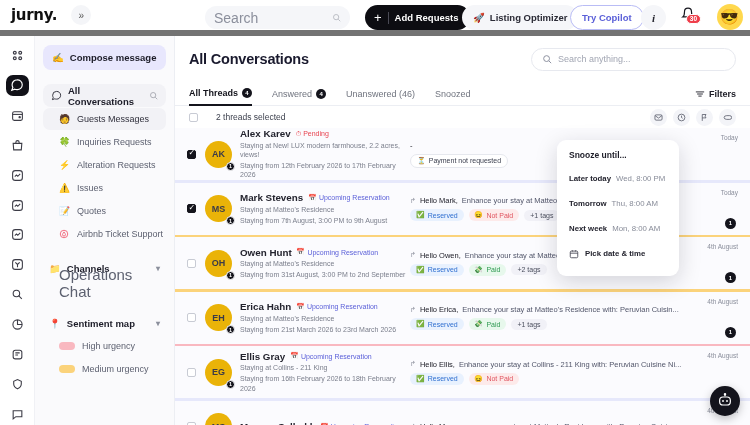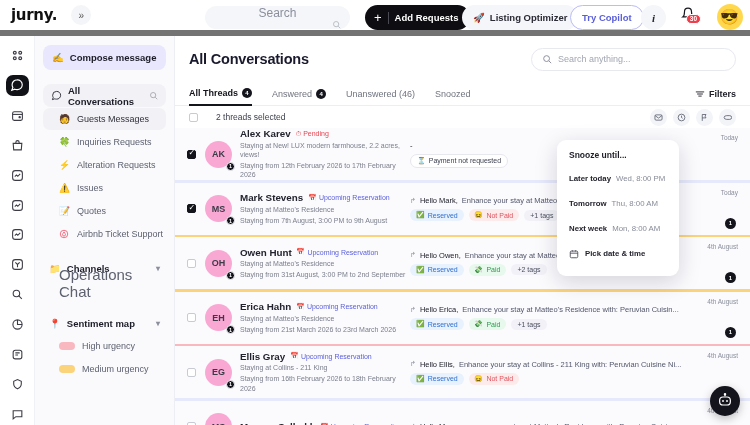--- a/index.html
+++ b/index.html
@@ -19,21 +19,21 @@
   }
   .logo { margin-left:11px; font-size:15px; font-weight:700; letter-spacing:-.3px; color:#111; font-family:"DejaVu Sans", sans-serif;}
   .collapse-btn {
     margin-left:14px; width:20px; height:20px; border-radius:50%;
     background:#f4f5f8; display:flex; align-items:center; justify-content:center;
     font-size:10px; color:#555; cursor:pointer;
   }
   .topsearch {
     position:absolute; left:205px; top:6px; width:145px; height:23px;
     background:#f5f6f9; border-radius:12px; display:flex; align-items:center;
-    padding:0 9px; font-size:12px; color:#8b8f9c;flex-direction:column;
+    padding:0 9px; font-size:14px; color:#8b8f9c;
   }
   .topsearch .sicon { margin-left:auto; opacity:.45; }
   .add-listing {
     position:absolute; left:365px; top:5px; height:25px; border-radius:13px;
     background:#0d0d12; color:#fff; display:flex; align-items:center;
     padding:0 12px 0 9px; font-size:9.5px; font-weight:700; cursor:pointer;
   }
   .add-listing .plus { font-size:13px; font-weight:400; margin-right:6px; }
   .add-listing .divider { width:1px; height:12px; background:#4a4a55; margin-right:6px; }
   .pill-optimizer {
@@ -142,21 +142,21 @@
 
   
   .rows { position:relative; }
   .row {
     position:relative; height:52px; display:flex; align-items:center;
     padding:0 8px 0 12px; background:#fbfbfe; cursor:pointer;
   }
   .rowsep { height:2.5px; }
   .row .cbox { flex:none; margin-right:9px; }
   .av {
-    width:27px; height:27px; border-radius:50%; background:#f9a8d4;
+    width:27px; height:27px; border-radius:50%; background:#eab308;
     display:flex; align-items:center; justify-content:center;
     font-size:9px; font-weight:700; color:#3b3b48; flex:none; position:relative; margin-right:8px;
   }
   .av-badge {
     position:absolute; right:-3px; bottom:-3px; width:9px; height:9px; border-radius:50%;
     background:#14141c; color:#fff; font-size:5.5px; font-weight:700;
     display:flex; align-items:center; justify-content:center; border:1.2px solid #fbfbfe;
   }
   .col-guest { width:166px; flex:none; }
   .g-top { display:flex; align-items:center; gap:5px; }

